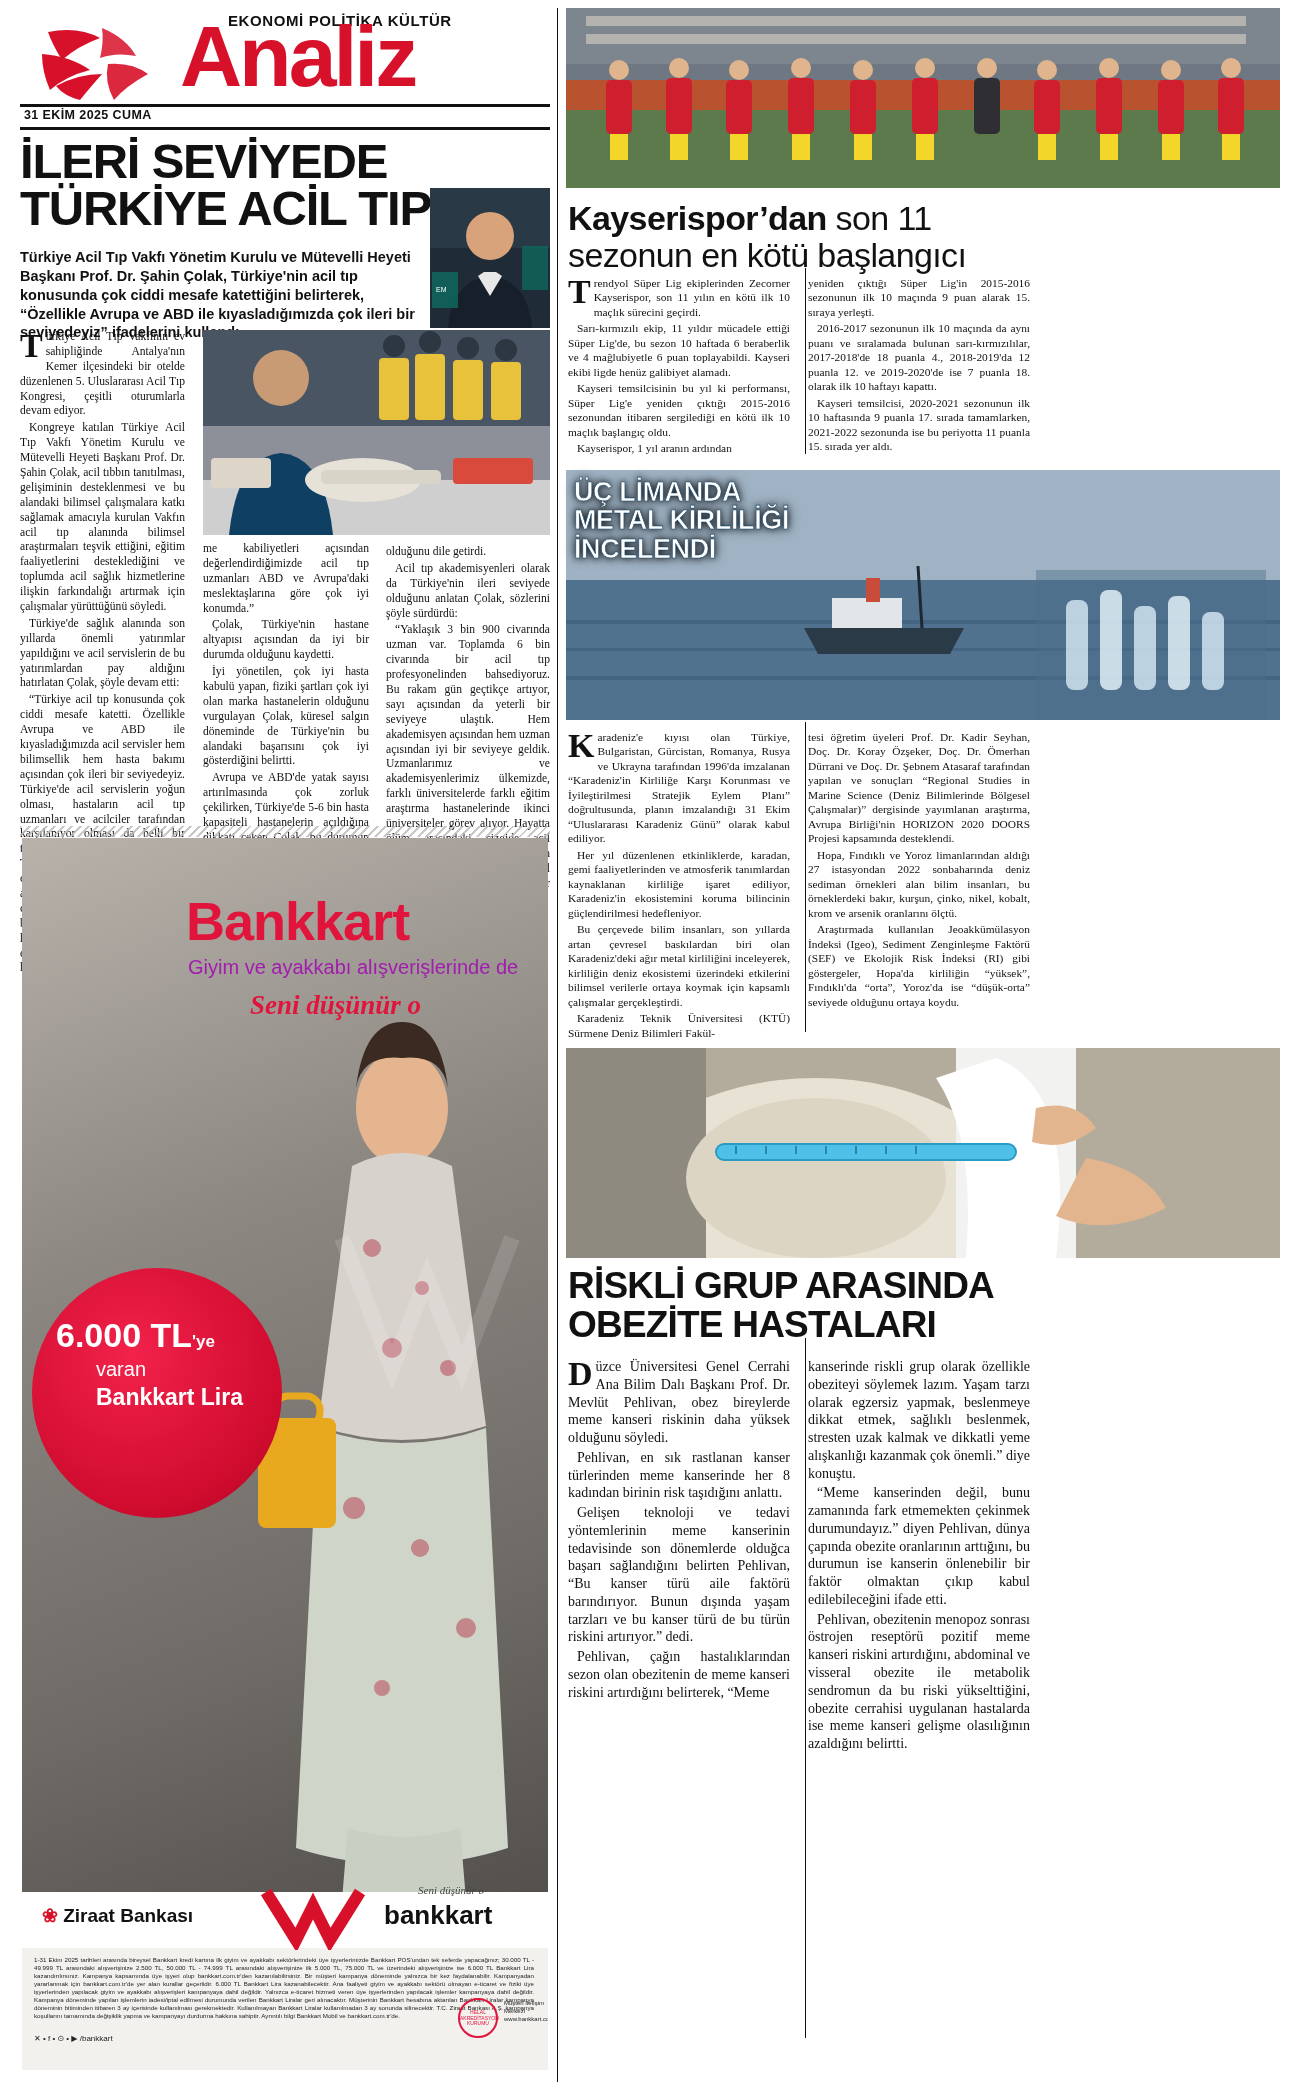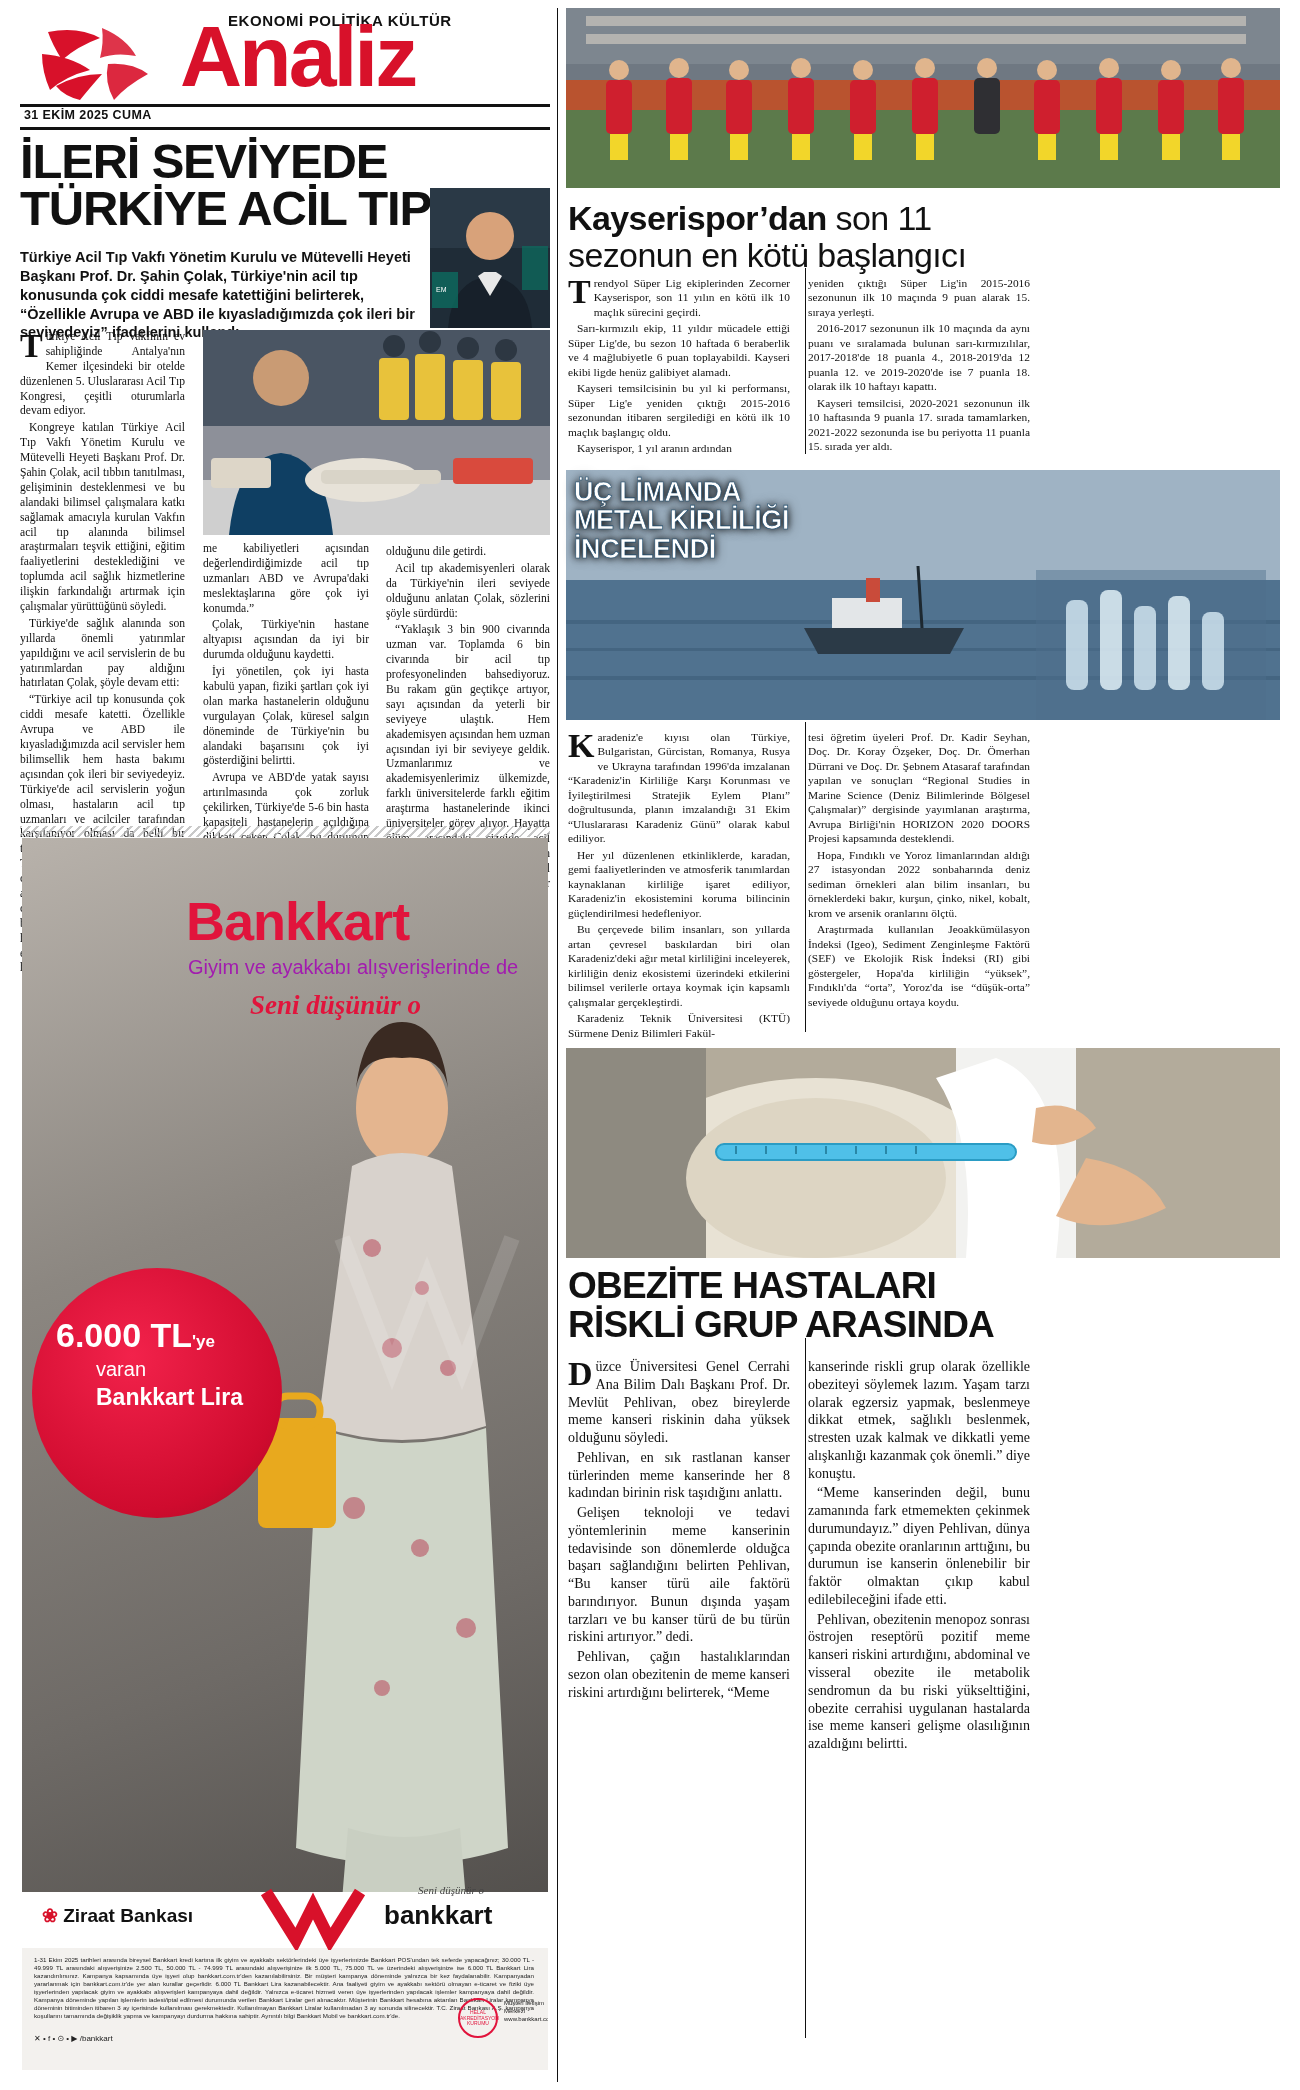--- a/index.html
+++ b/index.html
@@ -524,22 +524,22 @@
           <line x1="290" y1="98" x2="290" y2="106"></line>
           <line x1="320" y1="98" x2="320" y2="106"></line>
           <line x1="350" y1="98" x2="350" y2="106"></line>
         </g>
         <path d="M470 60 q40 -10 60 20 q-30 24 -64 14z" fill="#e3b58e"></path>
         <path d="M520 110 q60 10 80 50 q-60 30 -110 8z" fill="#e3b58e"></path>
       </svg>
     </div>
 
     <div class="obez-head">
+      <div>RİSKLİ GRUP ARASINDA</div>
       <div>OBEZİTE HASTALARI</div>
-      <div>RİSKLİ GRUP ARASINDA</div>
     </div>
 
     <div class="r-cols-3">
       <div class="rc-c rc1">
         <p class="first dropcap">Düzce Üniversitesi Genel Cerrahi Ana Bilim Dalı Başkanı Prof. Dr. Mevlüt Pehlivan, obez bireylerde meme kanseri riskinin daha yüksek olduğunu söyledi.</p>
         <p>Pehlivan, en sık rastlanan kanser türlerinden meme kanserinde her 8 kadından birinin risk taşıdığını anlattı.</p>
         <p>Gelişen teknoloji ve tedavi yöntemlerinin meme kanserinin tedavisinde son dönemlerde olduğca başarı sağlandığını belirten Pehlivan, “Bu kanser türü aile faktörü barındırıyor. Bunun dışında yaşam tarzları ve bu kanser türü de bu türün riskini artırıyor.” dedi.</p>
         <p>Pehlivan, çağın hastalıklarından sezon olan obezitenin de meme kanseri riskini artırdığını belirterek, “Meme</p>
       </div>
       <div class="rc-c rc2">

